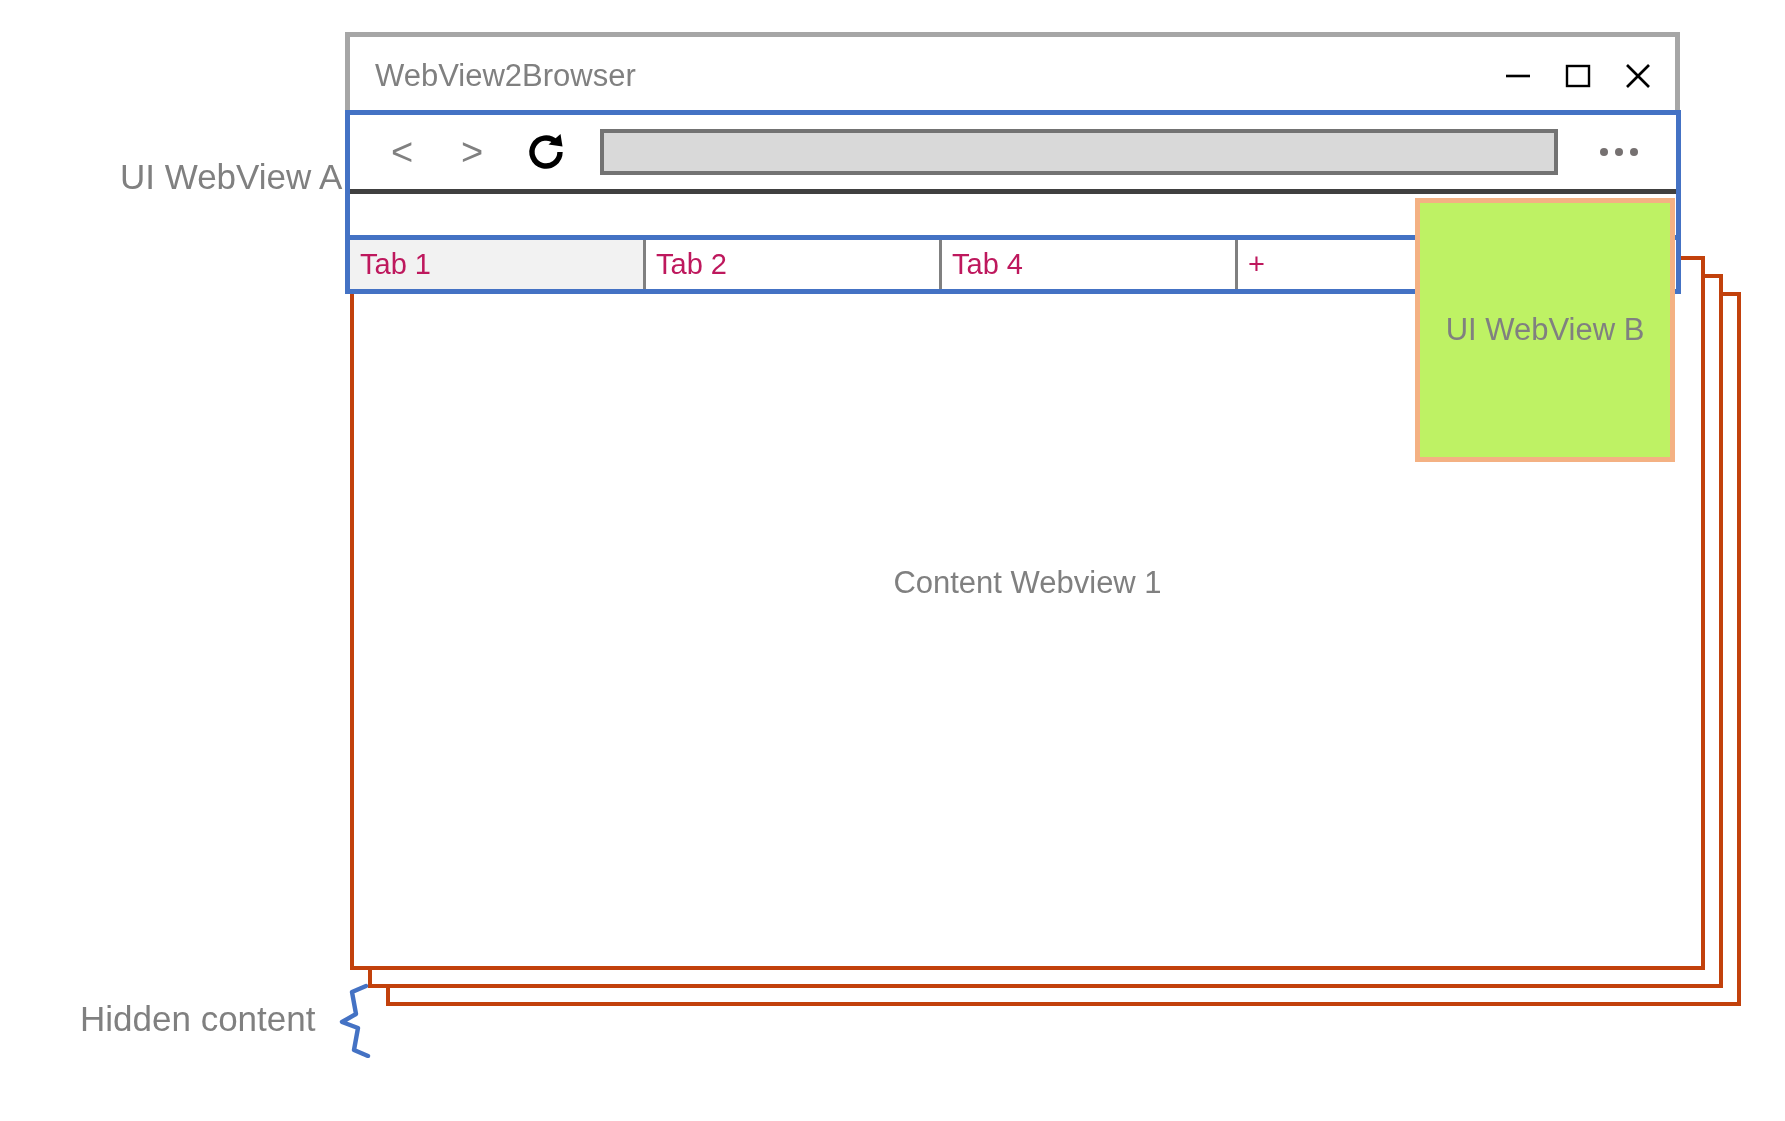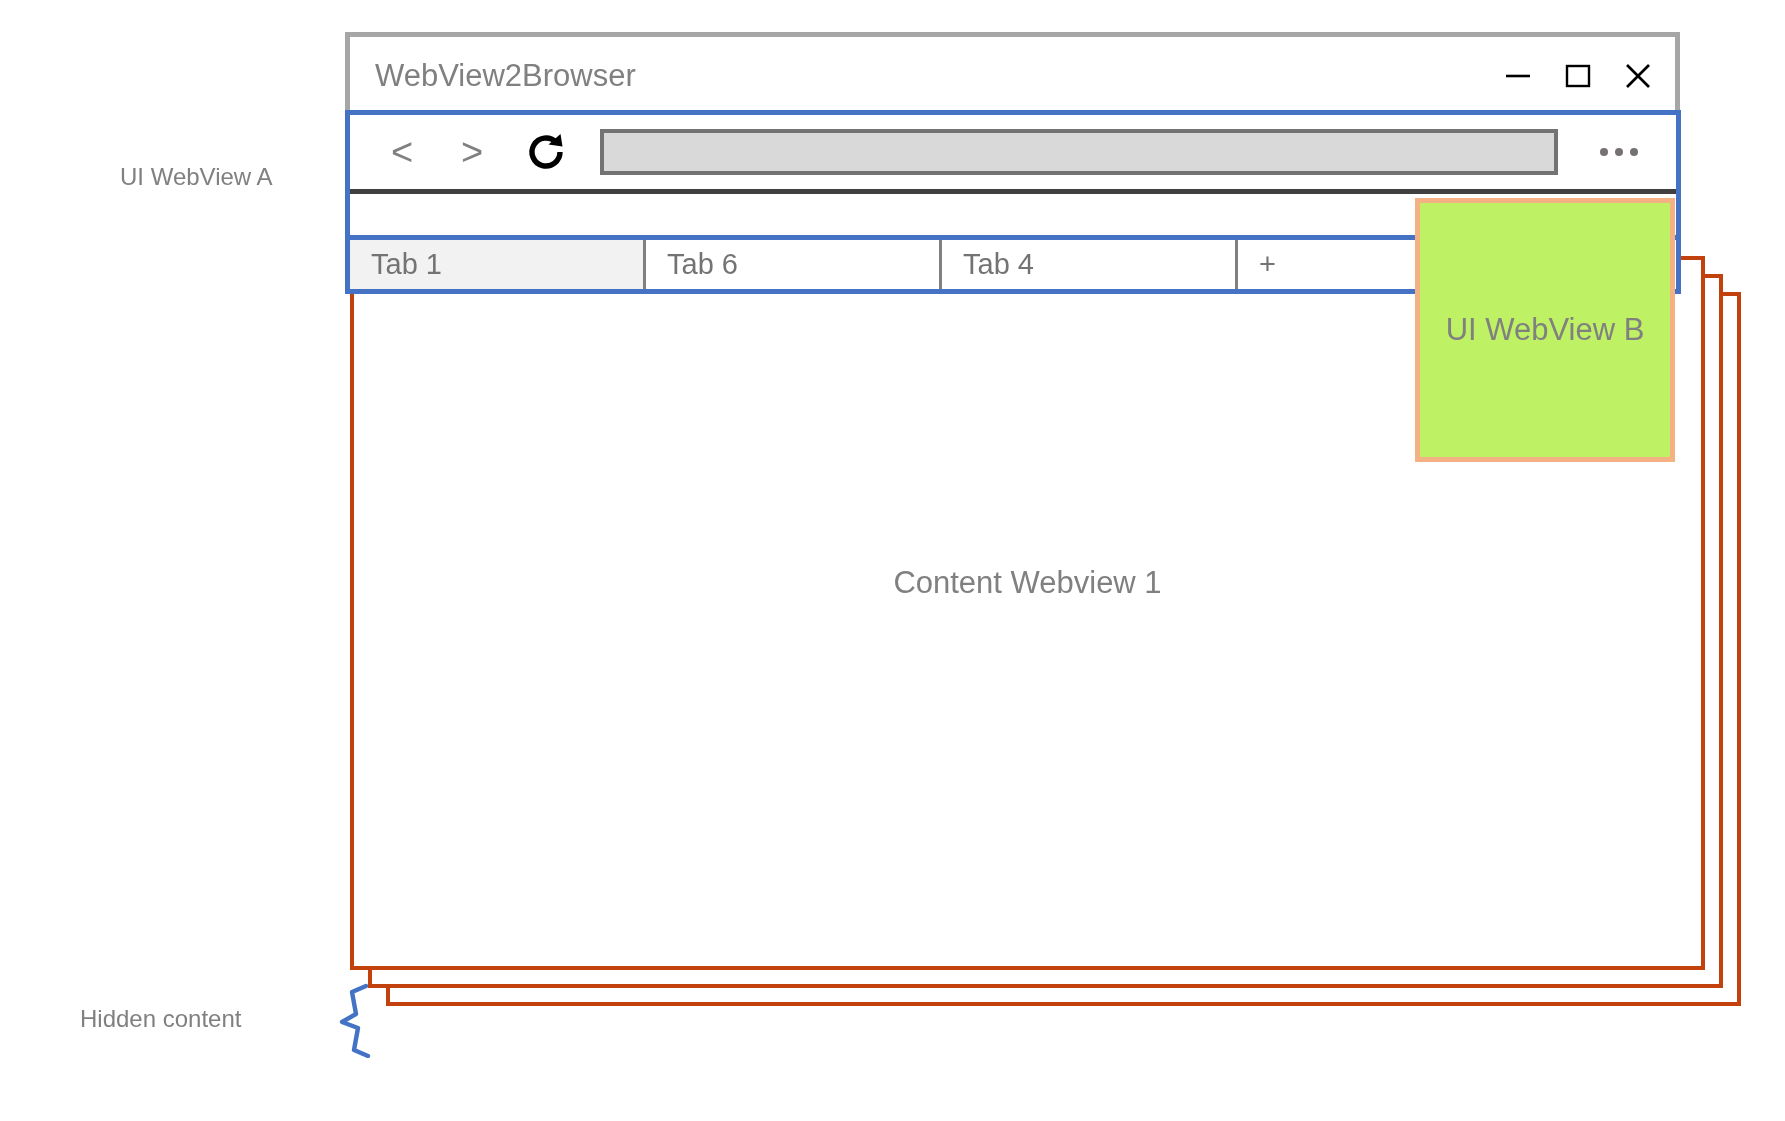--- a/index.html
+++ b/index.html
@@ -19,21 +19,21 @@
     position: absolute;
     left: 0; top: 0;
     width: 1785px;
     height: 1121px;
   }
 
   
   .annot {
     position: absolute;
     color: #808080;
-    font-size: 24px;
+    font-size: 35px;
     line-height: 46px;
     white-space: nowrap;
   }
   #label-uiwebview-a {
     left: 120px;
     top: 154px;
   }
   #label-hidden-content {
     left: 80px;
     top: 996px;
@@ -216,22 +216,22 @@
   .tab {
     height: 100%;
     display: flex;
     align-items: center;
     background: #ffffff;
     border-right: 3px solid #808080;
     box-sizing: border-box;
     cursor: default;
   }
   .tab .tab-label {
-    margin-left: 21px;
-    color: #737373;
+    margin-left: 10px;
+    color: #be185d;
     font-size: 29px;
     white-space: nowrap;
   }
   #tab-1 {
     width: 296px;
     background: #f2f2f2;
   }
   #tab-2 { width: 296px; }
   #tab-3 { width: 296px; }
   #tab-new { width: 180px; border-right: none; }
@@ -314,21 +314,21 @@
         <span class="dot"></span>
       </div>
     </div>
   </div>
 
   <div id="tab-strip">
     <div class="tab" id="tab-1">
       <span class="tab-label">Tab 1</span>
     </div>
     <div class="tab" id="tab-2">
-      <span class="tab-label">Tab 6</span>
+      <span class="tab-label">Tab 2</span>
     </div>
     <div class="tab" id="tab-3">
       <span class="tab-label">Tab 4</span>
     </div>
     <div class="tab" id="tab-new">
       <span class="tab-label">+</span>
     </div>
   </div>
 
   <div id="ui-webview-b">

